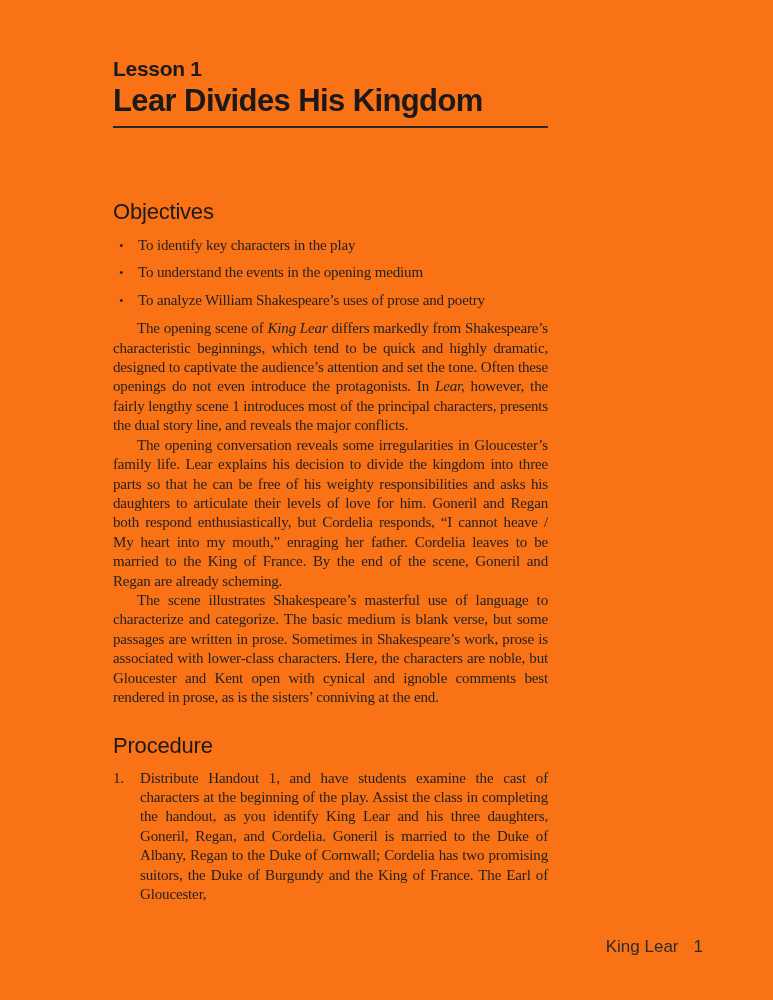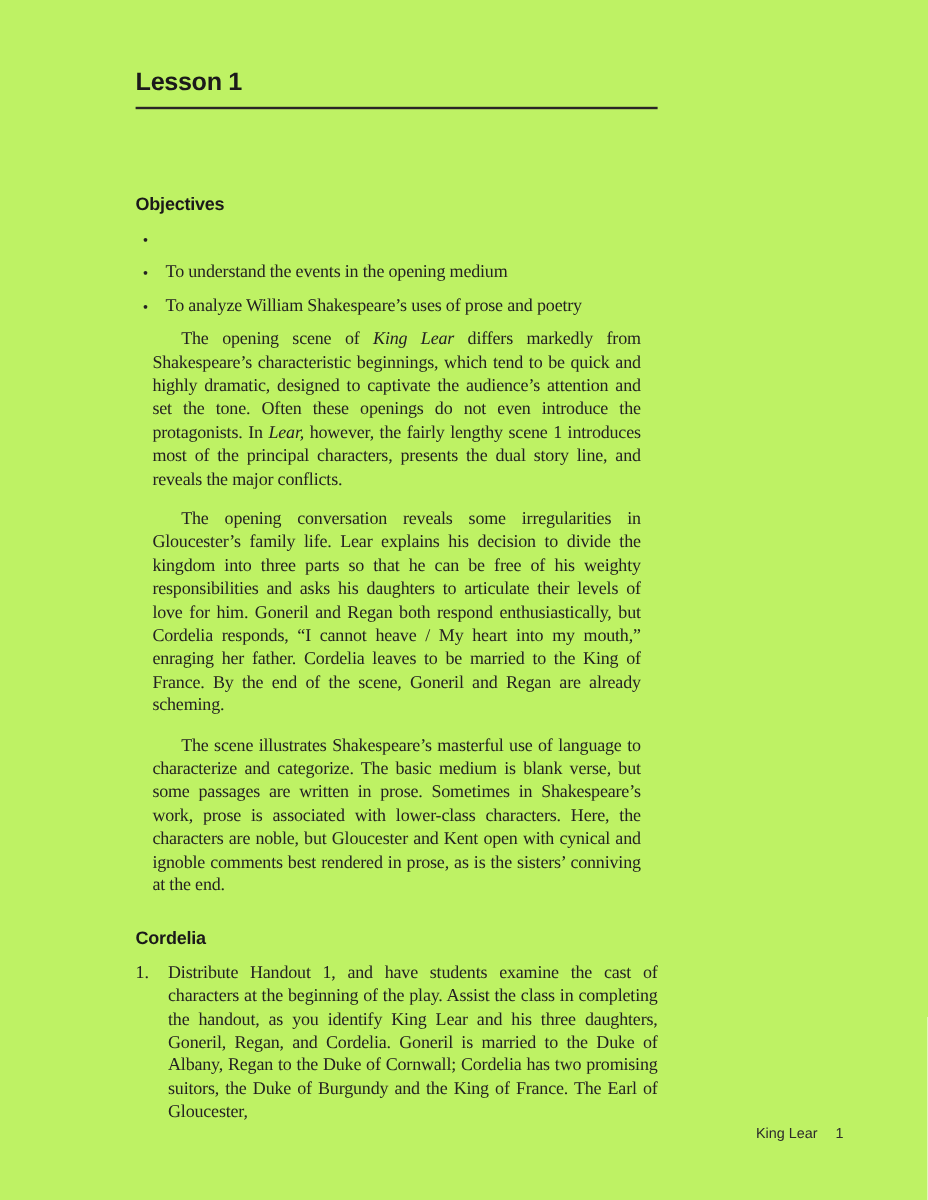--- a/index.html
+++ b/index.html
@@ -1,21 +1,21 @@
 <!DOCTYPE html>
 <html><head>
 <meta charset="utf-8">
 <style>
   html, body { margin: 0; padding: 0; background: #ffffff; }
 
   .page {
     position: relative;
     width: 773px;
     height: 1000px;
-    background: #bef264;
+    background: #f97316;
     overflow: hidden;
     font-family: "Liberation Serif", serif;
     color: #242122;
   }
 
   .content {
     position: absolute;
     left: 113px;
     top: 0;
     width: 435px;
@@ -43,22 +43,22 @@
   .title-rule {
     height: 0;
     border: none;
     border-top: 2.5px solid #2a2627;
     margin: 8px 0 0 0;
   }
 
   
   h2.section-heading {
     font-family: "Liberation Sans", sans-serif;
-    font-weight: 700;
-    font-size: 15px;
+    font-weight: 400;
+    font-size: 22px;
     line-height: 1.15;
     letter-spacing: -0.2px;
     color: #1b191a;
     margin: 0;
   }
   .objectives h2.section-heading { margin-top: 71px; }
   .notes h2.section-heading      { margin-top: 13px; }
   .procedure h2.section-heading  { margin-top: 26px; }
 
   
@@ -79,21 +79,21 @@
     margin-bottom: 8.5px;
   }
   ul.objective-list .bullet {
     flex: none;
     width: 19px;
     padding-left: 6px;
     font-size: 13px;
   }
 
   .notes p {
-    margin: 14px;
+    margin: 0;
     text-align: justify;
     text-indent: 24px;
   }
   .notes p.first { margin-top: 7px; }
 
   ol.step-list {
     list-style: none;
     margin: 10px 0 0 0;
     padding: 0;
   }
@@ -109,41 +109,43 @@
 
   .seg-i { font-style: italic; }
   .seg-b { font-weight: 400; }
 
   
   .running-footer {
     position: absolute;
     top: 937px;
     right: 70px;
     font-family: "Liberation Sans", sans-serif;
-    font-size: 12px;
+    font-size: 17px;
     color: #2c2a2b;
   }
   .running-footer .page-number { margin-left: 15px; }
 </style>
 </head>
 <body>
 
 <div class="page">
   <div class="content">
 
     <header>
       <div class="lesson-label">Lesson 1</div>
+      <h1 class="page-title">Lear Divides His Kingdom</h1>
       <div class="title-rule"></div>
     </header>
 
     <section class="objectives">
       <h2 class="section-heading">Objectives</h2>
       <ul class="objective-list body-text">
         <li>
           <span class="bullet">•</span>
+          <span>To identify key characters in the play</span>
         </li>
         <li>
           <span class="bullet">•</span>
           <span>To understand the events in the opening medium</span>
         </li>
         <li>
           <span class="bullet">•</span>
           <span>To analyze William Shakespeare’s uses of prose and poetry</span>
         </li>
       </ul>
@@ -151,21 +153,21 @@
 
     <section class="notes">
       <div class="body-text">
         <p class="first"><span>The opening scene of </span><span class="seg-i">King Lear</span><span> differs markedly from Shakespeare’s characteristic beginnings, which tend to be quick and highly dramatic, designed to captivate the audience’s attention and set the tone. Often these openings do not even introduce the protagonists. In </span><span class="seg-i">Lear,</span><span> however, the fairly lengthy scene 1 introduces most of the principal characters, presents the dual story line, and reveals the major conflicts.</span></p>
         <p><span>The opening conversation reveals some irregularities in Gloucester’s family life. Lear explains his decision to divide the kingdom into three parts so that he can be free of his weighty responsibilities and asks his daughters to articulate their levels of love for him. Goneril and Regan both respond enthusiastically, but Cordelia responds, “I cannot heave / My heart into my mouth,” enraging her father. Cordelia leaves to be married to the King of France. By the end of the scene, Goneril and Regan are already scheming.</span></p>
         <p><span>The scene illustrates Shakespeare’s masterful use of language to characterize and categorize. The basic medium is blank verse, but some passages are written in prose. Sometimes in Shakespeare’s work, prose is associated with lower-class characters. Here, the characters are noble, but Gloucester and Kent open with cynical and ignoble comments best rendered in prose, as is the sisters’ conniving at the end.</span></p>
       </div>
     </section>
 
     <section class="procedure">
-      <h2 class="section-heading">Cordelia</h2>
+      <h2 class="section-heading">Procedure</h2>
       <ol class="step-list body-text">
         <li>
           <span class="step-number">1.</span>
           <span class="step-text"><span>Distribute </span><span class="seg-b">Handout 1</span><span>, and have students examine the cast of characters at the beginning of the play. Assist the class in completing the handout, as you identify King Lear and his three daughters, Goneril, Regan, and Cordelia. Goneril is married to the Duke of Albany, Regan to the Duke of Cornwall; Cordelia has two promising suitors, the Duke of Burgundy and the King of France. The Earl of Gloucester,</span></span>
         </li>
       </ol>
     </section>
 
   </div>
 

